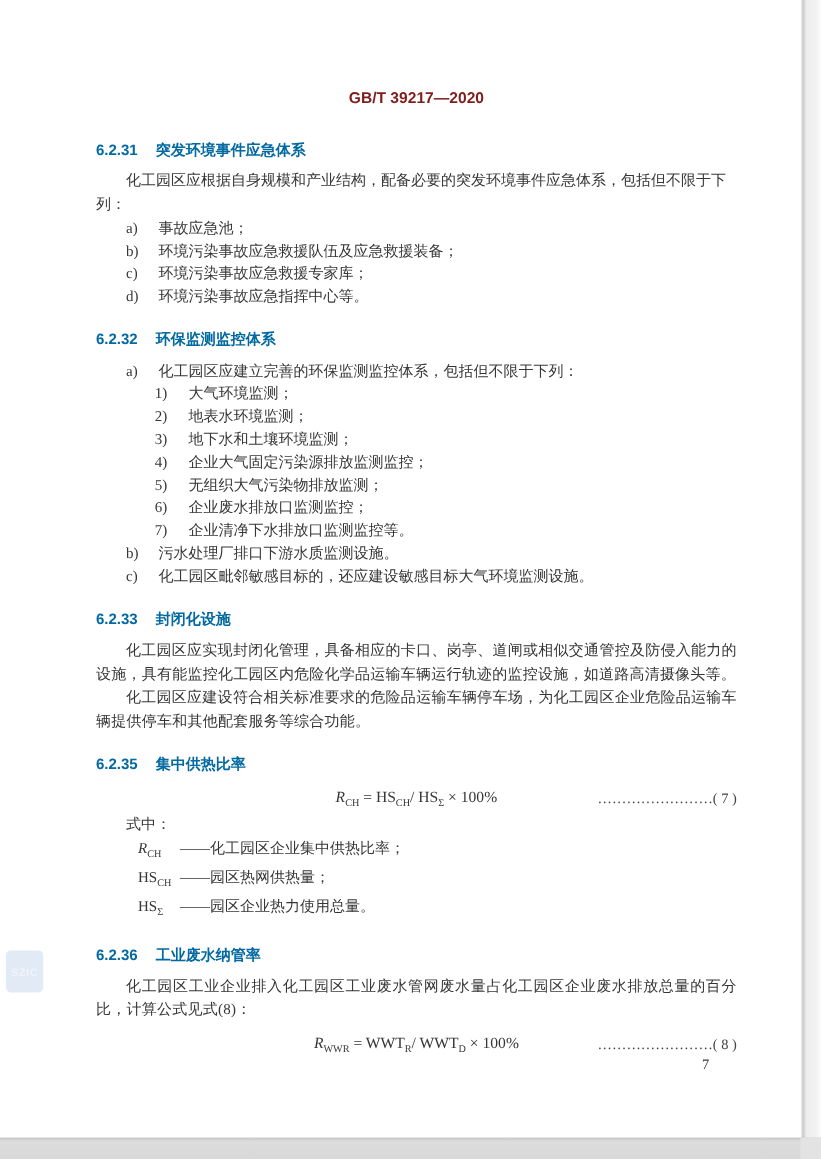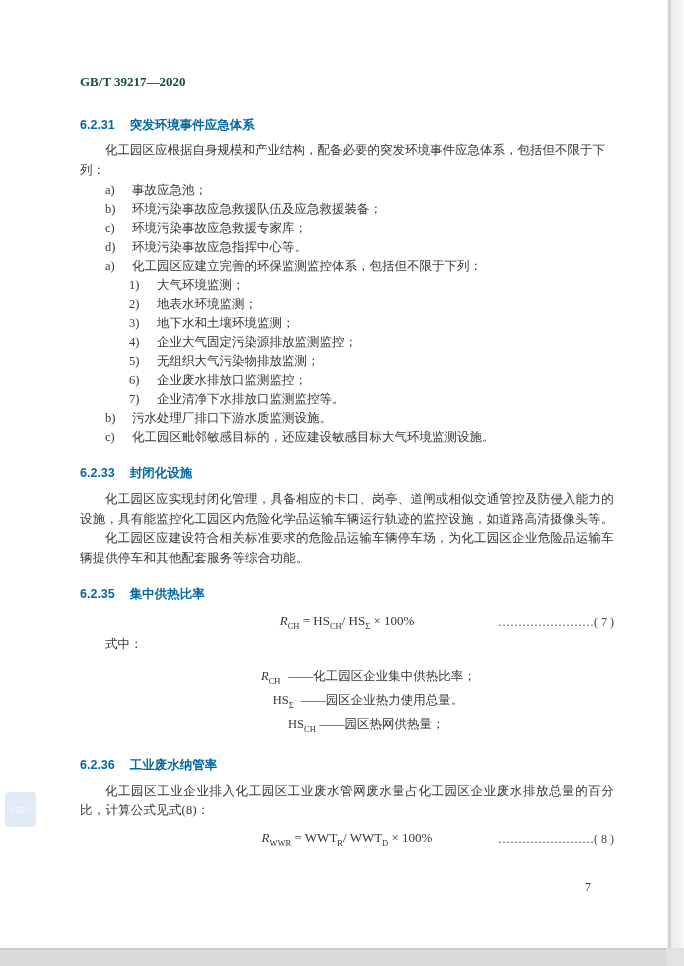--- a/index.html
+++ b/index.html
@@ -25,22 +25,22 @@
   
   .wm{
     position:absolute;left:5px;top:792px;width:31px;height:35px;
     background:#dde7f4;border-radius:4px;opacity:.85;
     display:flex;align-items:center;justify-content:center;
     font-family:"Liberation Sans", sans-serif;font-weight:bold;
     font-size:9px;letter-spacing:.5px;color:#eef3fb;
   }
   .content{position:absolute;left:80px;top:74px;width:534px;}
   .doc-header{
-    text-align:left;font-family:Liberation Serif, serif;
-    font-weight:bold;font-size:13px;color:#14532d;height:16px;line-height:16px;
+    text-align:center;font-family:Liberation Sans, sans-serif;
+    font-weight:bold;font-size:13px;color:#7f1d1d;height:16px;line-height:16px;
   }
   .h{
     font-family:"Liberation Sans", sans-serif;font-weight:bold;
     font-size:12.5px;color:#0369a1;margin:19px 0 9px 0;line-height:15px;
   }
   .h .num{margin-right:15px;font-weight:bold;}
   .para{
     font-size:12.5px;line-height:19.5px;margin:0;text-indent:25px;
     text-align:justify;letter-spacing:.2px;
   }
@@ -53,22 +53,22 @@
   .formula{
     position:relative;text-align:center;font-size:13px;line-height:20px;
     margin:7px 0 4px 0;height:20px;
   }
   .formula .expr{display:inline-block;}
   .formula .var{font-style:italic;}
   .formula sub{font-size:8.5px;}
   .formula .leader{
     position:absolute;right:0;top:1px;font-size:12px;letter-spacing:0;color:#444;
   }
-  .where{font-size:12.5px;line-height:19.5px;margin:3px 0 12px 25px;}
-  .def{font-size:12.5px;line-height:19.5px;margin-left:35px;text-align:center;}
+  .where{font-size:12.5px;line-height:19.5px;margin:3px 0 0 25px;}
+  .def{font-size:12.5px;line-height:19.5px;margin-left:35px;}
   .def .v{display:inline-block;min-width:35px;font-size:12.5px;}
   .def .v .var{font-style:italic;}
   .def sub{font-size:8.5px;}
   .page-num{
     position:absolute;left:585px;top:880px;font-size:12px;color:#3a3a3a;
   }
 </style>
 </head>
 <body>
 
@@ -98,20 +98,23 @@
     </div>
     <div class="li">
       <span class="lab">c)</span>
         <span class="txt">环境污染事故应急救援专家库；</span>
     </div>
     <div class="li">
       <span class="lab">d)</span>
         <span class="txt">环境污染事故应急指挥中心等。</span>
     </div>
 
+    <div class="h">
+      <span class="num">6.2.32</span><span>环保监测监控体系</span>
+    </div>
     <div class="li">
       <span class="lab">a)</span>
         <span class="txt">化工园区应建立完善的环保监测监控体系，包括但不限于下列：</span>
     </div>
     <div class="li sub">
       <span class="lab">1)</span>
         <span class="txt">大气环境监测；</span>
     </div>
     <div class="li sub">
       <span class="lab">2)</span>
@@ -158,24 +161,24 @@
     </div>
     <div class="formula">
       <span class="expr"><span class="var">R</span><sub>CH</sub><span> = HS</span><sub>CH</sub><span>/ HS</span><sub>Σ</sub><span> × 100%</span></span>
       <span class="leader"><span>……………………</span><span>( 7 )</span></span>
     </div>
     <div class="where" style="margin-left:25px;text-indent:0;">式中：</div>
     <div class="def">
       <span class="v"><span class="var">R</span><sub>CH</sub></span><span>——</span><span>化工园区企业集中供热比率；</span>
     </div>
     <div class="def">
-      <span class="v"><span>HS</span><sub>Σ</sub></span><span>——</span><span>园区企业热力使用总量。</span>
+      <span class="v"><span>HS</span><sub>CH</sub></span><span>——</span><span>园区热网供热量；</span>
     </div>
     <div class="def">
-      <span class="v"><span>HS</span><sub>CH</sub></span><span>——</span><span>园区热网供热量；</span>
+      <span class="v"><span>HS</span><sub>Σ</sub></span><span>——</span><span>园区企业热力使用总量。</span>
     </div>
 
     <div class="h">
       <span class="num">6.2.36</span><span>工业废水纳管率</span>
     </div>
     <p class="para">化工园区工业企业排入化工园区工业废水管网废水量占化工园区企业废水排放总量的百分比，计算公式见式(8)：</p>
     <div class="formula">
       <span class="expr"><span class="var">R</span><sub>WWR</sub><span> = WWT</span><sub>R</sub><span>/ WWT</span><sub>D</sub><span> × 100%</span></span>
       <span class="leader"><span>……………………</span><span>( 8 )</span></span>
     </div>

